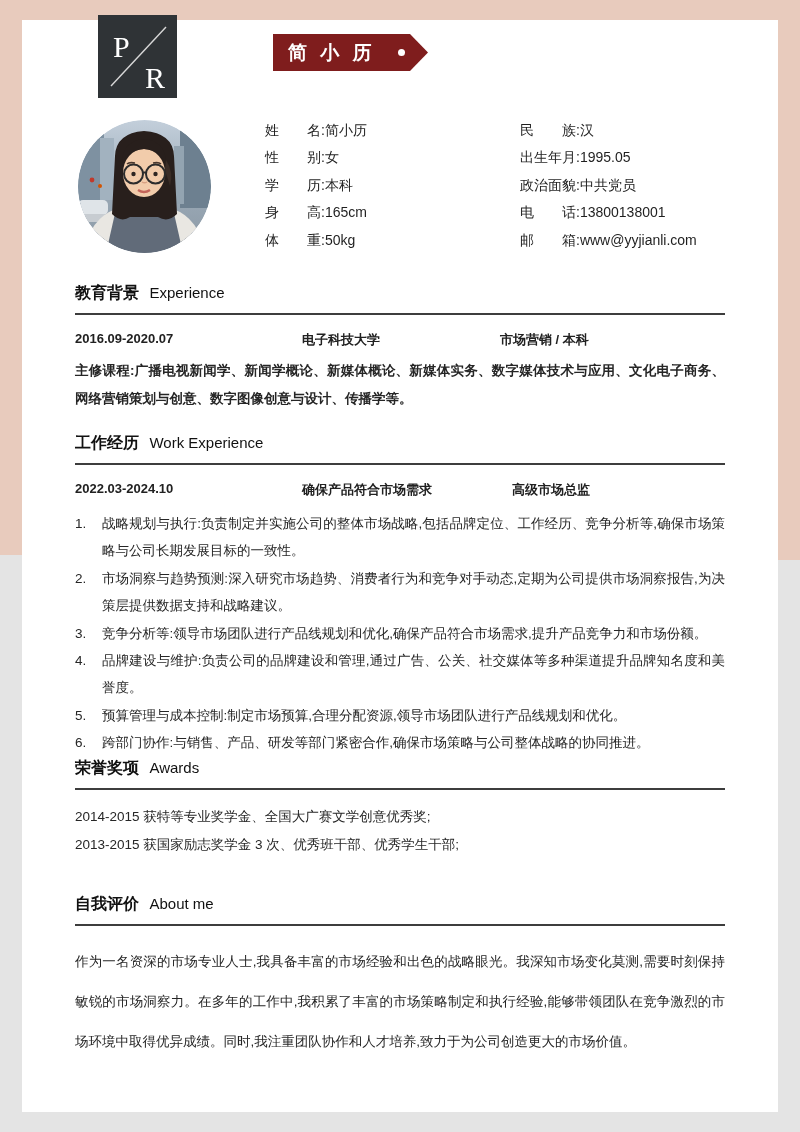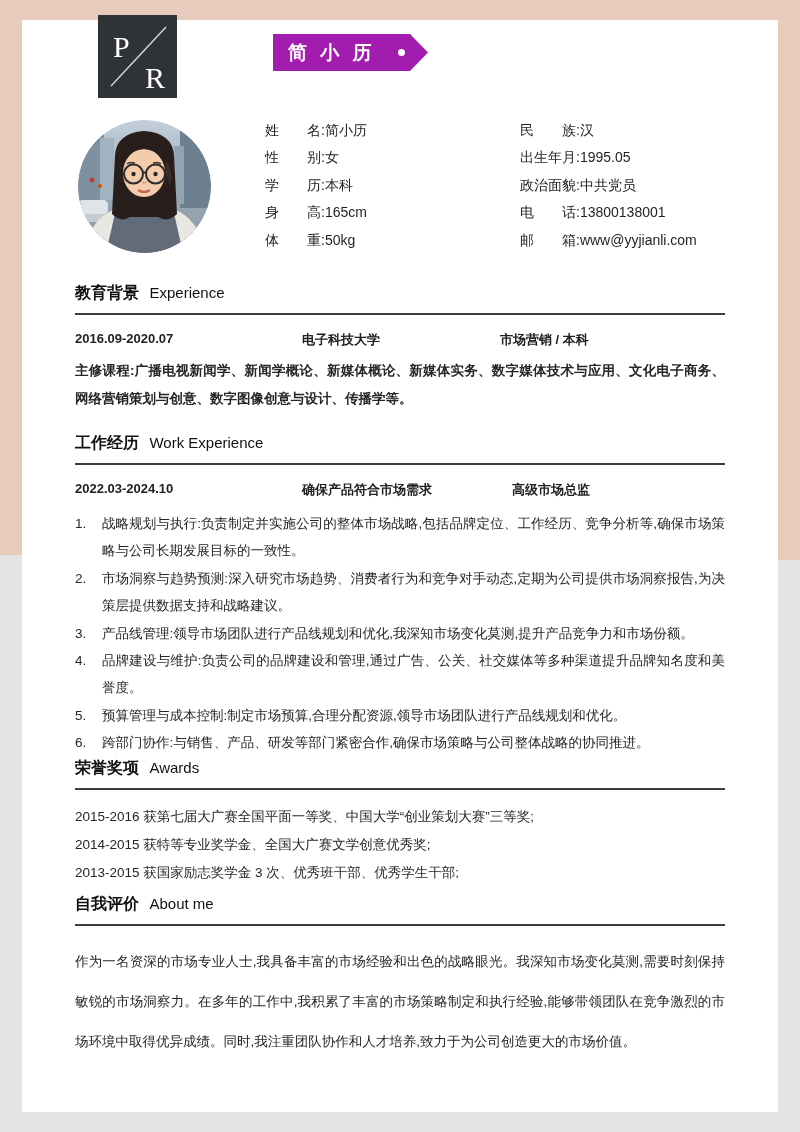--- a/index.html
+++ b/index.html
@@ -17,21 +17,21 @@
   .frame-bottom{left:0;top:1112px;width:800px;height:20px;background:#e4e4e4;}
 
   
   .logo{
     position:absolute;left:98px;top:15px;width:79px;height:83px;background:#2f3336;
   }
   .logo svg{display:block;width:100%;height:100%;}
 
   
   .banner{
-    position:absolute;left:273px;top:34px;width:155px;height:37px;background:#a21caf;
+    position:absolute;left:273px;top:34px;width:155px;height:37px;background:#7f1d1d;
     clip-path:polygon(0 0,137px 0,155px 50%,137px 100%,0 100%);
   }
   .banner .banner-text{
     position:absolute;left:15px;top:0;height:37px;line-height:37px;
     color:#ffffff;font-size:19px;font-weight:700;letter-spacing:4px;white-space:nowrap;
   }
   .banner .banner-dot{
     position:absolute;left:125px;top:50%;width:7px;height:7px;margin-top:-3.5px;
     background:#ffffff;border-radius:50%;
   }
@@ -180,21 +180,21 @@
       <div class="num-item">
         <span class="num">1.</span>
         <span class="txt">战略规划与执行:负责制定并实施公司的整体市场战略,包括品牌定位、工作经历、竞争分析等,确保市场策略与公司长期发展目标的一致性。</span>
       </div>
       <div class="num-item">
         <span class="num">2.</span>
         <span class="txt">市场洞察与趋势预测:深入研究市场趋势、消费者行为和竞争对手动态,定期为公司提供市场洞察报告,为决策层提供数据支持和战略建议。</span>
       </div>
       <div class="num-item">
         <span class="num">3.</span>
-        <span class="txt">产品线管理:领导市场团队进行产品线规划和优化,我深知市场变化莫测,提升产品竞争力和市场份额。</span>
+        <span class="txt">竞争分析等:领导市场团队进行产品线规划和优化,确保产品符合市场需求,提升产品竞争力和市场份额。</span>
       </div>
       <div class="num-item">
         <span class="num">4.</span>
         <span class="txt">品牌建设与维护:负责公司的品牌建设和管理,通过广告、公关、社交媒体等多种渠道提升品牌知名度和美誉度。</span>
       </div>
       <div class="num-item">
         <span class="num">5.</span>
         <span class="txt">预算管理与成本控制:制定市场预算,合理分配资源,领导市场团队进行产品线规划和优化。</span>
       </div>
       <div class="num-item">
@@ -204,21 +204,20 @@
     </div>
   </div>
 
   <div class="section" style="top:758px;">
     <h2 class="sec-title">
       <span class="zh">荣誉奖项</span>
       <span class="en">Awards</span>
     </h2>
     <hr class="sec-line">
     <div class="awards-list">
-      <div class="award-line">2015-2016 获第七届大广赛全国平面一等奖、中国大学“创业策划大赛”三等奖;</div>
       <div class="award-line">2014-2015 获特等专业奖学金、全国大广赛文学创意优秀奖;</div>
       <div class="award-line">2013-2015 获国家励志奖学金 3 次、优秀班干部、优秀学生干部;</div>
     </div>
   </div>
 
   <div class="section" style="top:894px;">
     <h2 class="sec-title">
       <span class="zh">自我评价</span>
       <span class="en">About me</span>
     </h2>

